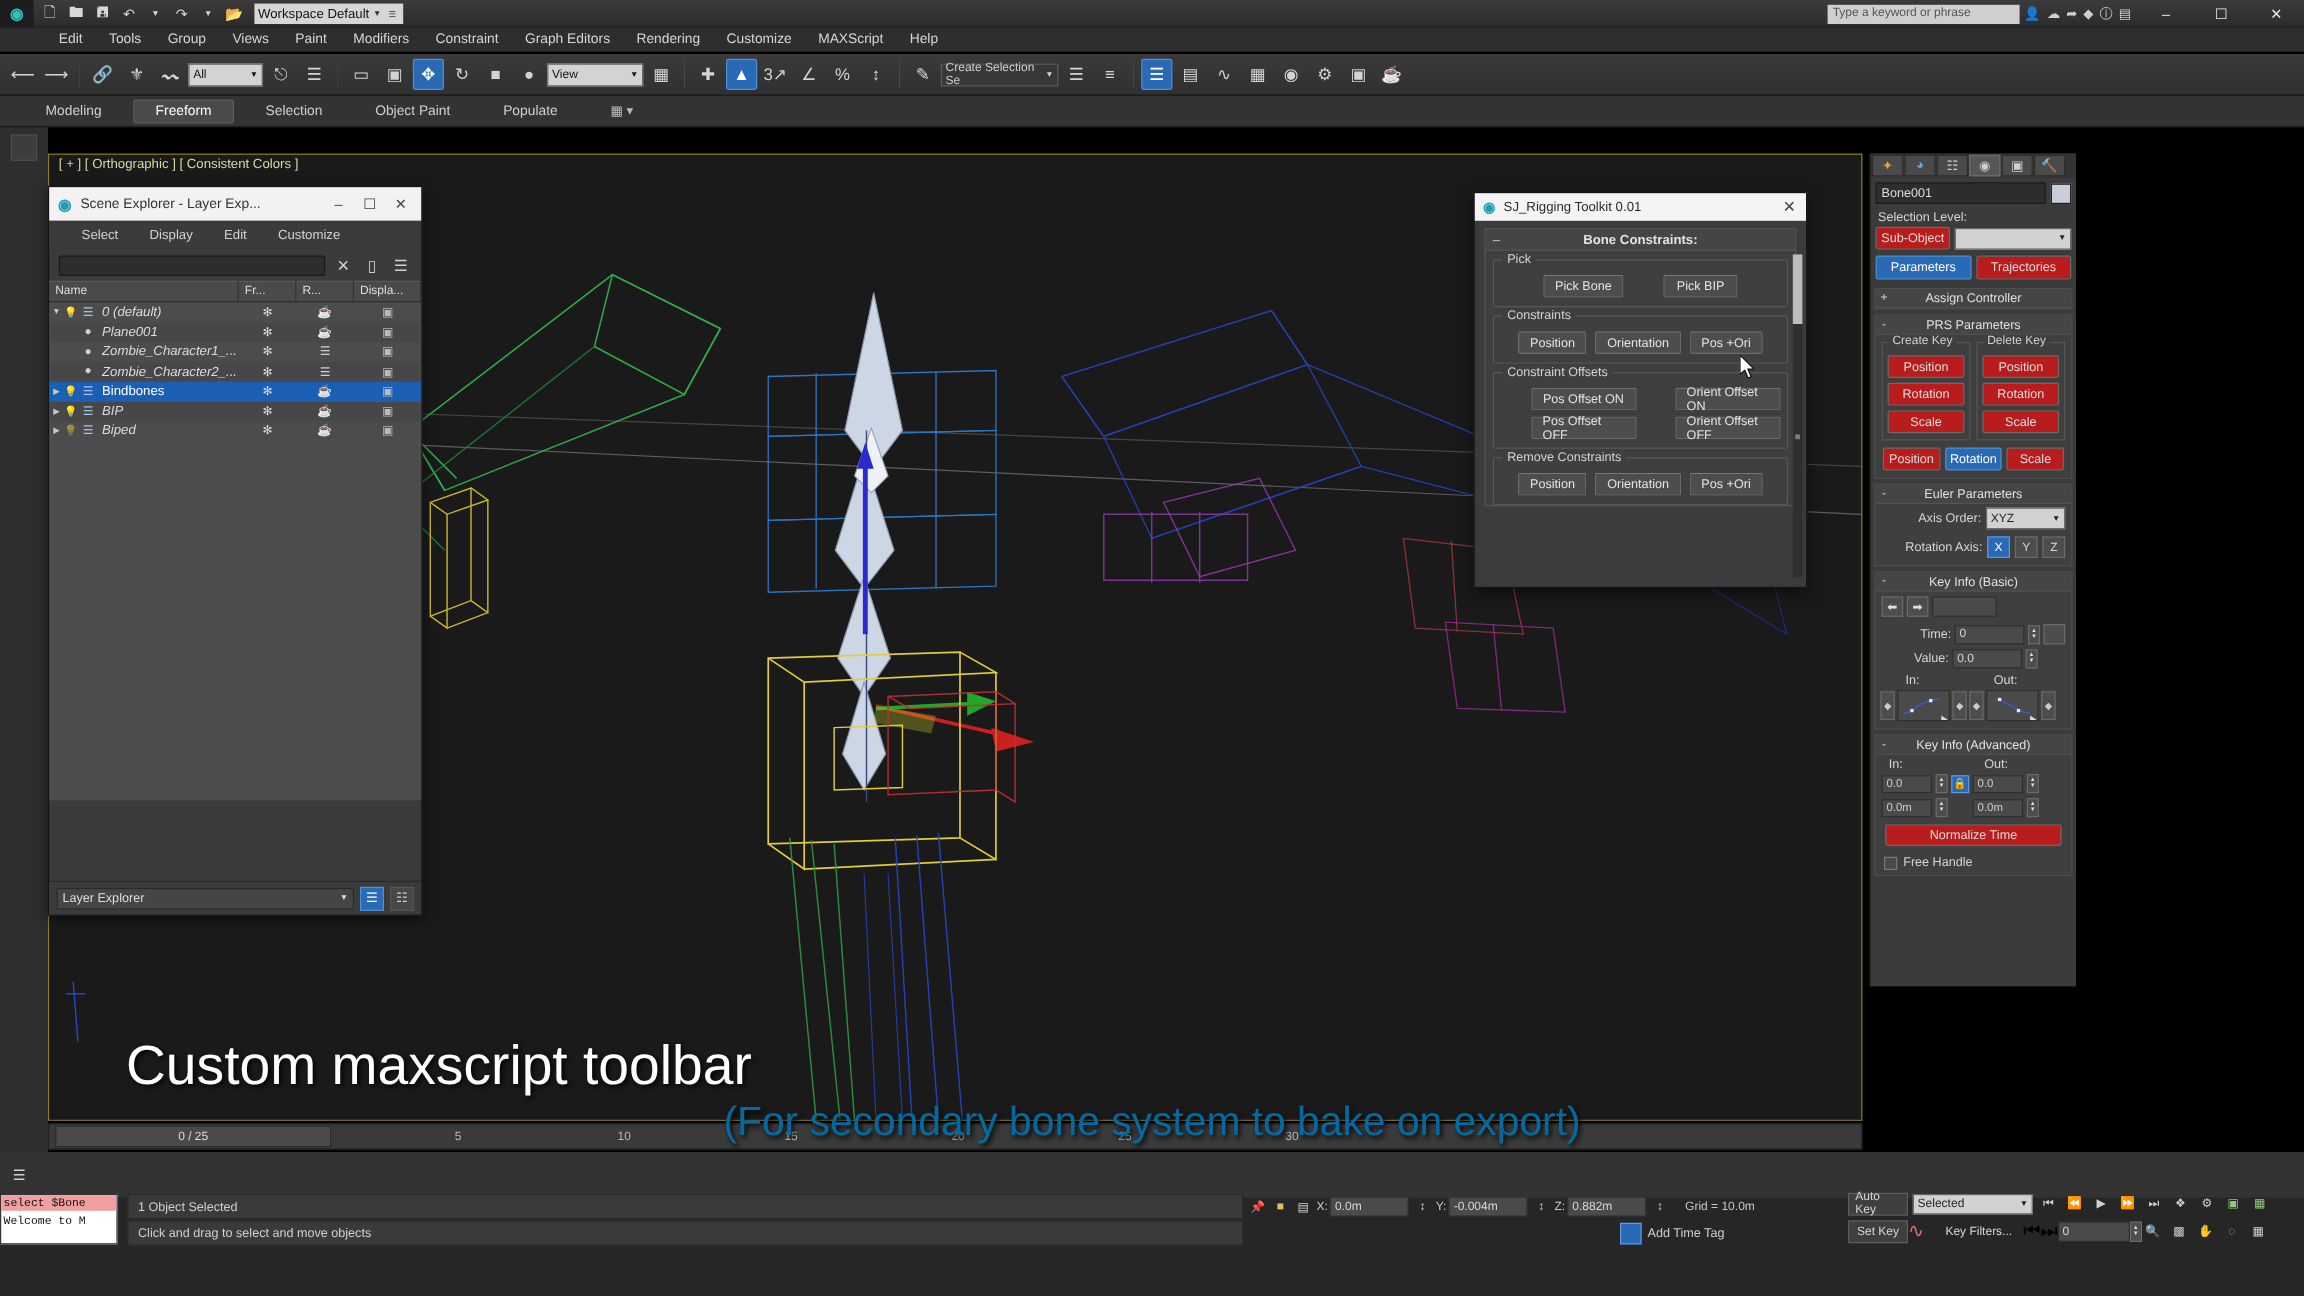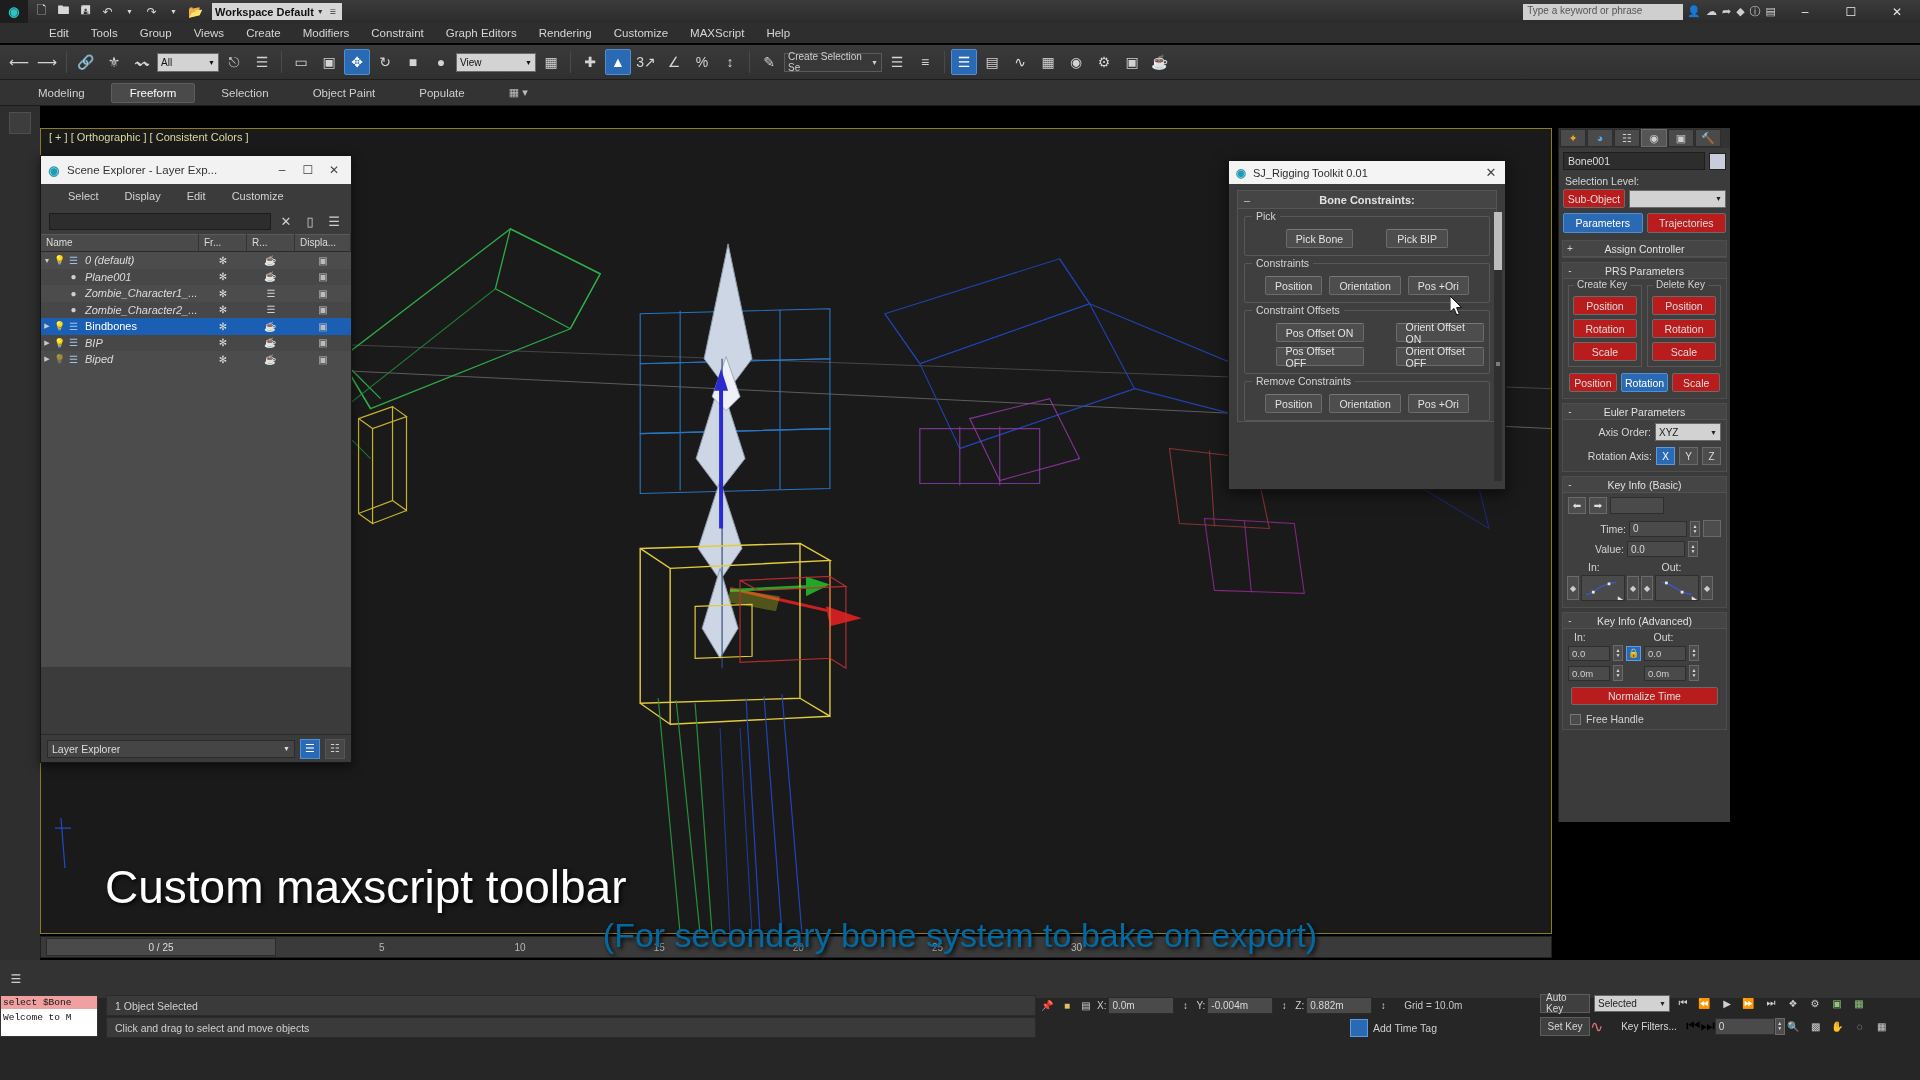--- a/index.html
+++ b/index.html
@@ -13,21 +13,21 @@
   .titlebar { position:absolute; left:0; top:0; width:1920px; height:23px;
      background:linear-gradient(#3b3b3b,#2b2b2b); display:flex; align-items:center; }
   .maxlogo { width:28px; height:23px; background:#1d1d1d; display:flex; align-items:center;
      justify-content:center; }
   .maxlogo .gl { color:#2ec4c4; font-size:13px; font-weight:bold; }
   .qat { display:flex; align-items:center; gap:3px; padding-left:4px; height:23px; }
   .qbtn { width:19px; height:19px; display:flex; align-items:center; justify-content:center;
      color:#d8d8d8; font-size:12px; }
   .wsbox { display:flex; align-items:center; background:#d6d6d6; color:#111; font-size:11px;
      height:17px; padding:0 3px; margin-left:4px; min-width:104px; }
-  .wsbox .lbl { flex:1;font-weight:bold; }
+  .wsbox .lbl { flex:1; }
   .wsbox .car { font-size:7px; color:#333; padding:0 3px;}
   .tb-spacer { flex:1; }
   .kwsearch { width:160px; height:16px; background:#cfcfcf; color:#555; font-size:10px;
      padding:1px 4px; margin-right:4px; }
   .tb-icons { display:flex; gap:5px; align-items:center; padding-right:6px; }
   .tb-icons span { color:#cfcfcf; font-size:11px; }
   .wbtns { display:flex; height:23px; }
   .wbtn { width:46px; height:23px; display:flex; align-items:center; justify-content:center;
      color:#e8e8e8; font-size:12px; }
 
@@ -251,21 +251,21 @@
   .gridtxt { color:#c8c8c8; font-size:10px; margin-left:10px; }
   .addtag { position:absolute; left:1350px; top:1017px; height:21px; display:flex;
      align-items:center; gap:5px; }
   .addtag .bi { width:18px; height:18px; background:#2a6ab5; border:1px solid #5d9ade; }
   .addtag .tx { color:#cfcfcf; font-size:10.5px; }
 
   .keyarea { position:absolute; left:1540px; top:993px; width:380px; height:48px; }
   .kbtn { background:#3f3f3f; border:1px solid #5d5d5d; color:#d8d8d8; font-size:10px;
      height:19px; display:flex; align-items:center; justify-content:center; padding:0 5px; }
   .kcombo { height:17px; background:#d2d2d2; border:1px solid #666; color:#222;
-     font-size:10px; display:flex; align-items:center; padding:0 3px; width:76px; }
+     font-size:10px; display:flex; align-items:center; padding:0 3px; width:100px; }
   .kcombo .ca { margin-left:auto; font-size:7px; }
   .kicons { display:flex; gap:4px; align-items:center; }
   .kicons .ki { width:18px; height:17px; display:flex; align-items:center;
      justify-content:center; color:#cfcfcf; font-size:10px; }
 
   
   .caption { position:absolute; left:0; top:860px; width:1920px; text-align:center;
      z-index:60; pointer-events:none; }
   .cap1 { color:#fff; font-size:46px; text-align:left; padding-left:105px;
      text-shadow:2px 2px 4px rgba(0,0,0,.9); }
@@ -315,21 +315,21 @@
       <div class="wbtn">☐</div>
       <div class="wbtn close">✕</div>
     </div>
   </div>
 
   <div class="menubar">
     <div class="mi">Edit</div>
     <div class="mi">Tools</div>
     <div class="mi">Group</div>
     <div class="mi">Views</div>
-    <div class="mi">Create</div>
+    <div class="mi">Paint</div>
     <div class="mi">Modifiers</div>
     <div class="mi">Constraint</div>
     <div class="mi">Graph Editors</div>
     <div class="mi">Rendering</div>
     <div class="mi">Customize</div>
     <div class="mi">MAXScript</div>
     <div class="mi">Help</div>
   </div>
 
   <div class="maintb">

